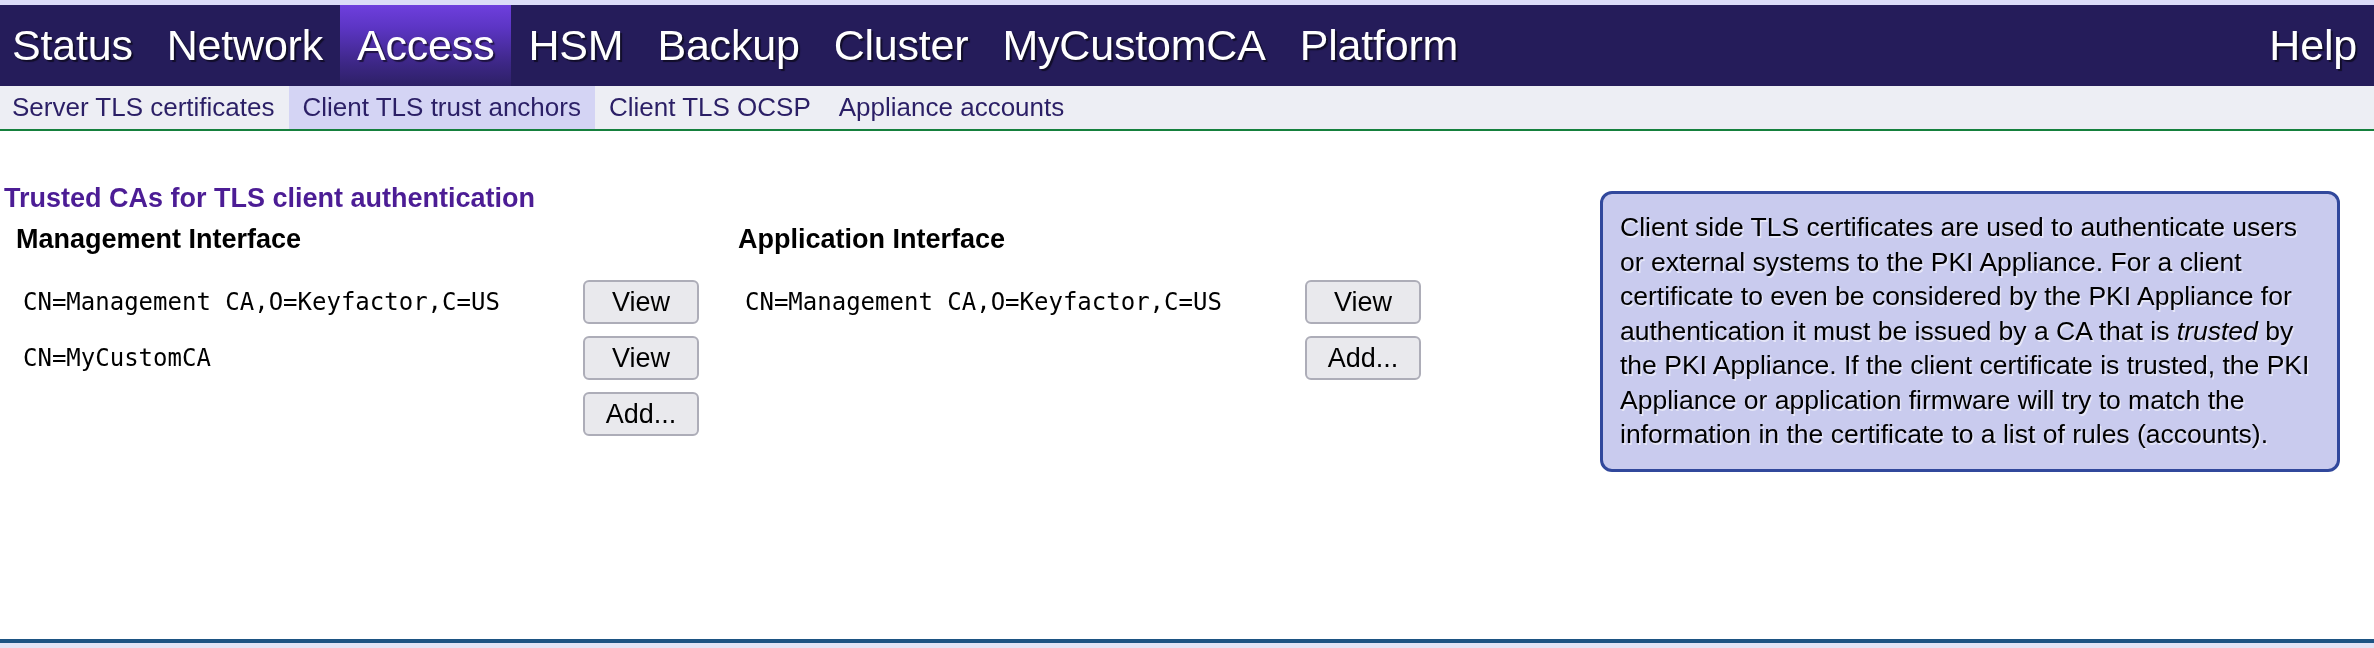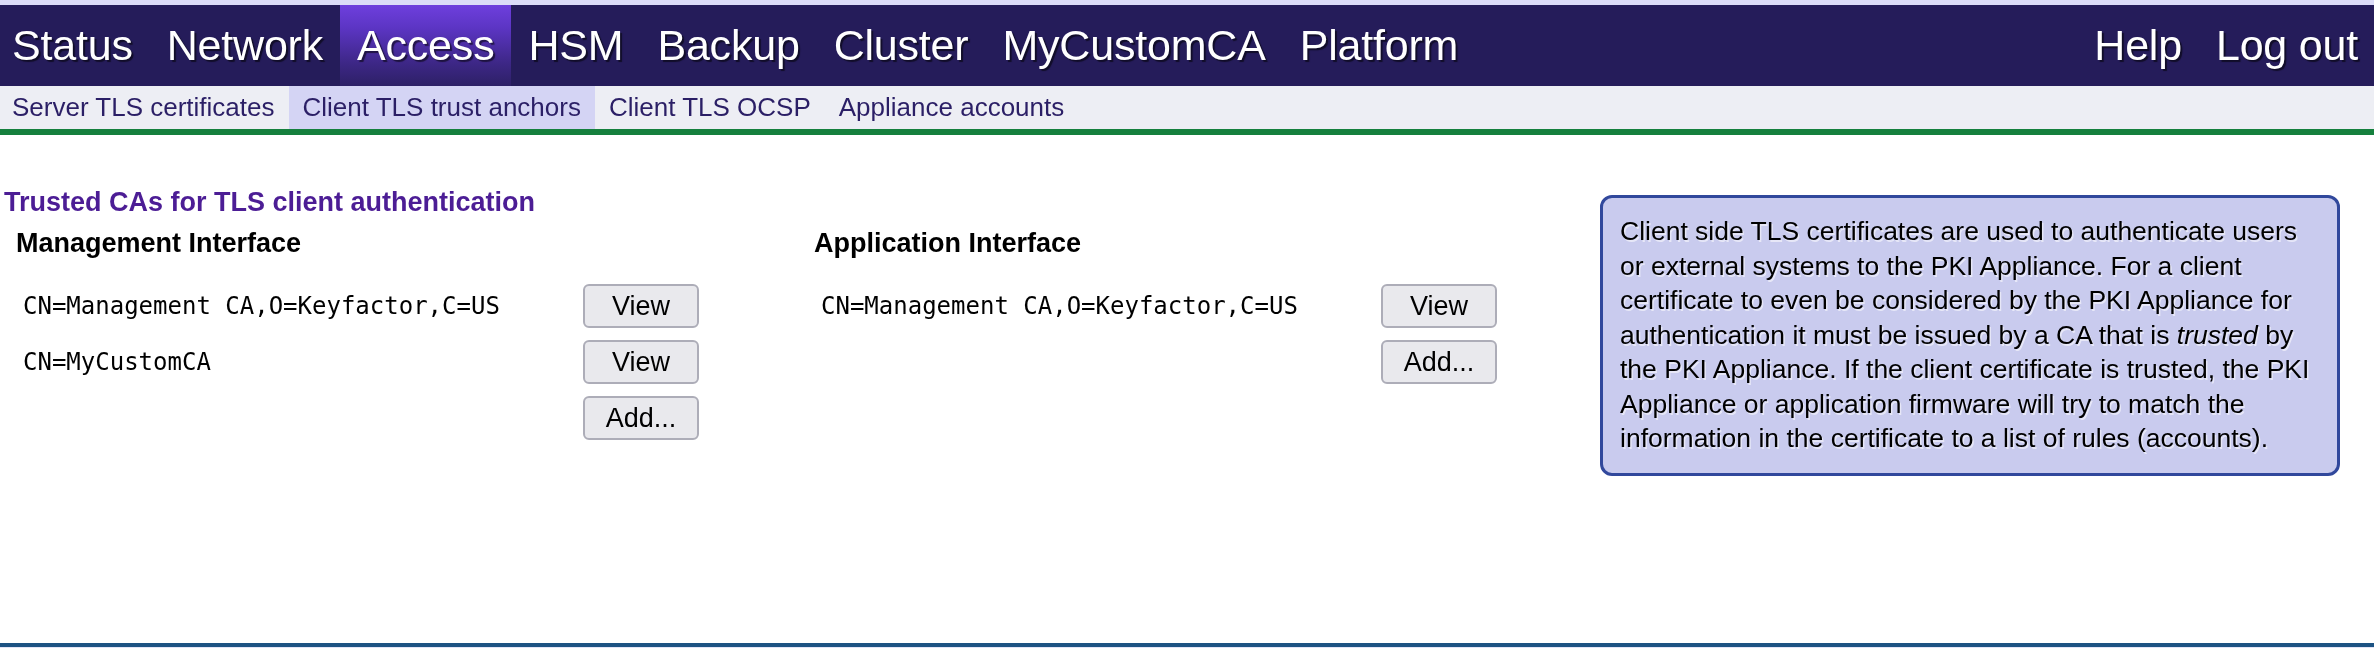--- a/index.html
+++ b/index.html
@@ -55,21 +55,21 @@
   .nav-item.first { padding-left: 12px; }
   .nav-item.active {
     background: linear-gradient(to bottom, #6e3fdd 0%, #5c35c4 28%, #3d2786 72%, #2d2066 100%);
   }
   .nav-item.logout { padding-right: 16px; }
 
   
   .subnav {
     height: 43px;
     background: #edeef4;
-    border-bottom: 6px solid #15803d;
+    border-bottom: 2px solid #15803d;
     display: flex;
     align-items: stretch;
     font-size: 26px;
   }
   .subtab {
     display: flex;
     align-items: center;
     padding: 0 14px;
     color: #2b1f66;
     white-space: nowrap;
@@ -103,21 +103,21 @@
     left: 0;
     top: 95px;
     width: 1530px;
   }
 
   .iface-col {
     position: absolute;
     top: 0;
   }
   .iface-col.mgmt { left: 16px; width: 740px; }
-  .iface-col.app  { left: 808px; width: 740px; }
+  .iface-col.app  { left: 732px; width: 740px; }
 
   .iface-heading {
     font-size: 27px;
     font-weight: bold;
     color: #000000;
     white-space: nowrap;
     margin: 0 0 21px 0;
     line-height: 1;
   }
   .iface-col.app .iface-heading { margin-left: 6px; }
@@ -219,21 +219,20 @@
     <div class="nav-item active">Access</div>
     <div class="nav-item">HSM</div>
     <div class="nav-item">Backup</div>
     <div class="nav-item">Cluster</div>
     <div class="nav-item">MyCustomCA</div>
     <div class="nav-item">Platform</div>
   </div>
   <div class="spacer"></div>
   <div class="nav-group">
     <div class="nav-item">Help</div>
-    <div class="nav-item logout">Log out</div>
   </div>
 </nav>
 
 <nav class="subnav">
   <div class="subtab first">Server TLS certificates</div>
   <div class="subtab active">Client TLS trust anchors</div>
   <div class="subtab">Client TLS OCSP</div>
   <div class="subtab">Appliance accounts</div>
 </nav>
 

